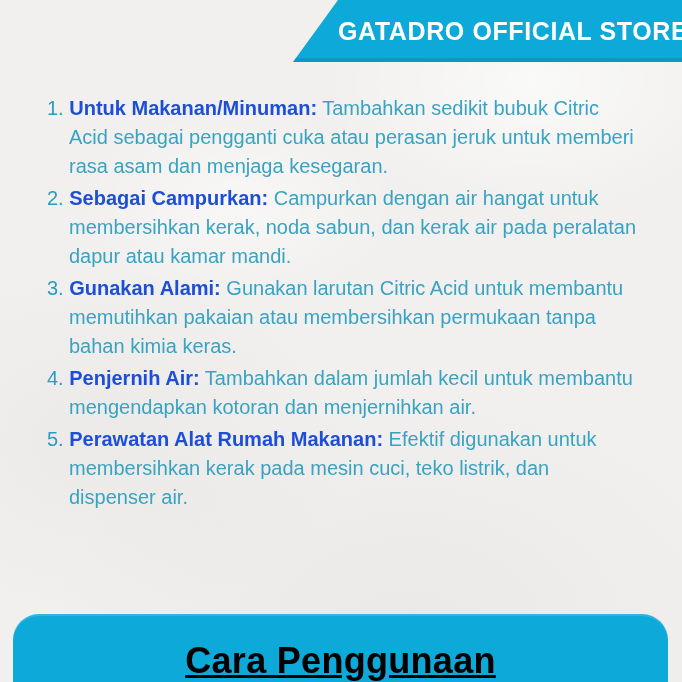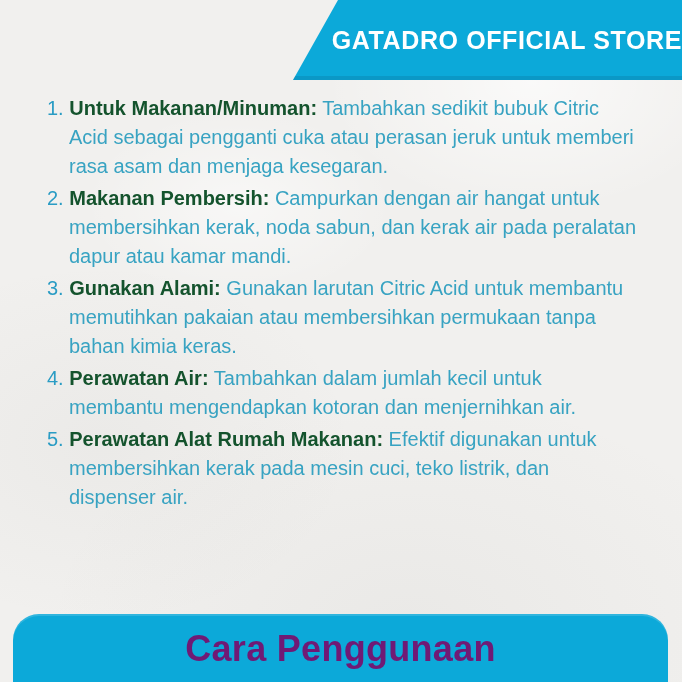--- a/index.html
+++ b/index.html
@@ -9,67 +9,68 @@
     background-color:#f1f0ee;
     background-image:
       radial-gradient(ellipse 320px 200px at 78% 12%, rgba(255,255,255,0.65), transparent 65%),
       radial-gradient(ellipse 420px 300px at 15% 65%, rgba(120,120,115,0.05), transparent 60%),
       radial-gradient(ellipse 520px 340px at 60% 92%, rgba(120,120,115,0.06), transparent 70%),
       radial-gradient(ellipse 260px 160px at 35% 30%, rgba(255,255,255,0.5), transparent 60%);
   }
 
   
   .store-banner{
-    position:absolute;top:0;left:293px;right:0;height:80px;
+    position:absolute;top:0;left:293px;right:0;height:62px;
     background:#0ca9d9;
     clip-path:polygon(45px 0, 100% 0, 100% 100%, 0 100%);
     box-shadow:inset 0 -4px 0 rgba(10,90,130,0.22);
-    display:flex;align-items:center;justify-content:flex-end;
+    display:flex;align-items:center;justify-content:flex-start;
     padding-left:45px;box-sizing:border-box;
   }
   .store-banner .store-name{
     color:#ffffff;font-weight:bold;font-size:25px;letter-spacing:0.6px;
     white-space:nowrap;
   }
 
   
   .benefits{
     position:absolute;top:94px;left:47px;width:592px;
     margin:0;padding:0;list-style:none;
     font-size:20px;line-height:29px;color:#38a3c2;
   }
   .benefits li{
     padding-left:22px;text-indent:-22px;margin:0 0 3px 0;
   }
   .benefits .num{color:#2a9cc4;}
-  .benefits .lbl{font-weight:bold;color:#14532d;}
+  .benefits .lbl{font-weight:bold;color:#1d4ed8;}
   .benefits .txt{color:#38a3c2;}
 
   
   .section-banner{
     position:absolute;top:614px;left:13px;width:655px;height:95px;
     background:#0ca9d9;border-radius:26px;
     display:flex;justify-content:center;align-items:flex-start;
     box-shadow:inset 0 2px 0 rgba(255,255,255,0.15);
   }
   .section-banner .section-title{
-    color:#701a75;font-weight:bold;font-size:36px;margin-top:14px;
+    color:#000000;font-weight:bold;font-size:36px;margin-top:26px;
     letter-spacing:0.3px;
+    text-decoration:underline;
   }
 </style>
 </head>
 <body>
 
 <div class="store-banner">
   <span class="store-name">GATADRO OFFICIAL STORE</span>
 </div>
 
 <ol class="benefits">
   <li><span class="num">1.</span> <span class="lbl">Untuk Makanan/Minuman:</span> <span class="txt">Tambahkan sedikit bubuk Citric Acid sebagai pengganti cuka atau perasan jeruk untuk memberi rasa asam dan menjaga kesegaran.</span></li>
-  <li><span class="num">2.</span> <span class="lbl">Makanan Pembersih:</span> <span class="txt">Campurkan dengan air hangat untuk membersihkan kerak, noda sabun, dan kerak air pada peralatan dapur atau kamar mandi.</span></li>
+  <li><span class="num">2.</span> <span class="lbl">Sebagai Campurkan:</span> <span class="txt">Campurkan dengan air hangat untuk membersihkan kerak, noda sabun, dan kerak air pada peralatan dapur atau kamar mandi.</span></li>
   <li><span class="num">3.</span> <span class="lbl">Gunakan Alami:</span> <span class="txt">Gunakan larutan Citric Acid untuk membantu memutihkan pakaian atau membersihkan permukaan tanpa bahan kimia keras.</span></li>
-  <li><span class="num">4.</span> <span class="lbl">Perawatan Air:</span> <span class="txt">Tambahkan dalam jumlah kecil untuk membantu mengendapkan kotoran dan menjernihkan air.</span></li>
+  <li><span class="num">4.</span> <span class="lbl">Penjernih Air:</span> <span class="txt">Tambahkan dalam jumlah kecil untuk membantu mengendapkan kotoran dan menjernihkan air.</span></li>
   <li><span class="num">5.</span> <span class="lbl">Perawatan Alat Rumah Makanan:</span> <span class="txt">Efektif digunakan untuk membersihkan kerak pada mesin cuci, teko listrik, dan dispenser air.</span></li>
 </ol>
 
 <div class="section-banner">
   <span class="section-title">Cara Penggunaan</span>
 </div>
 
 </body></html>

